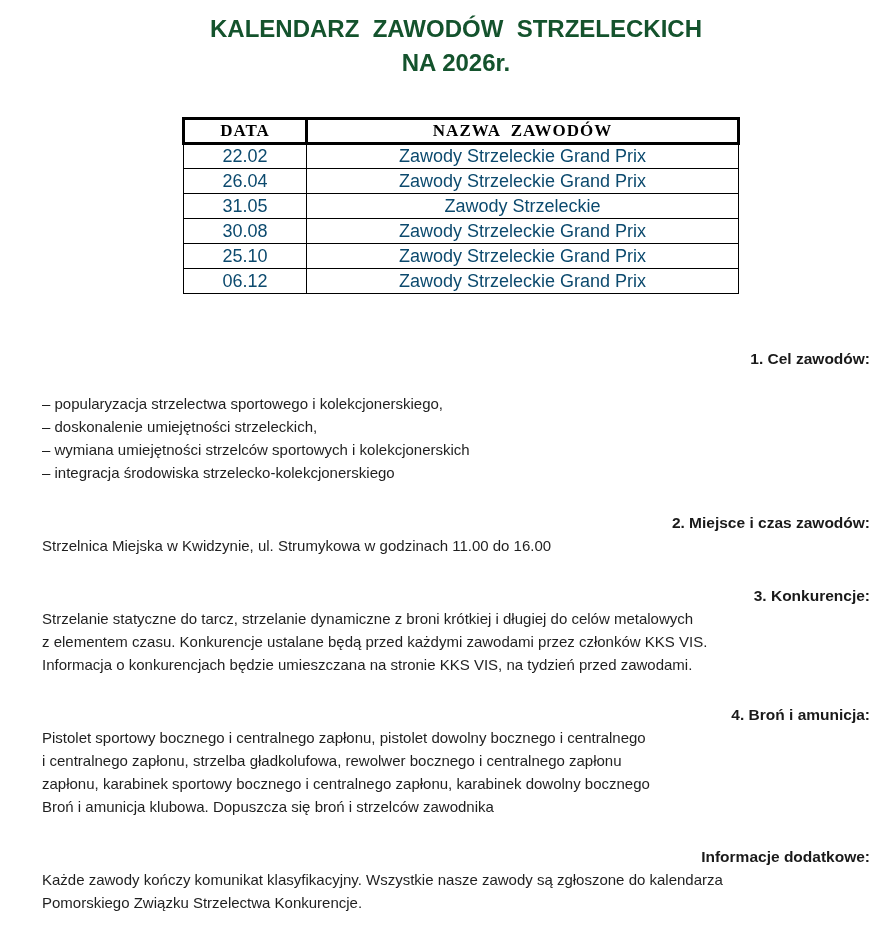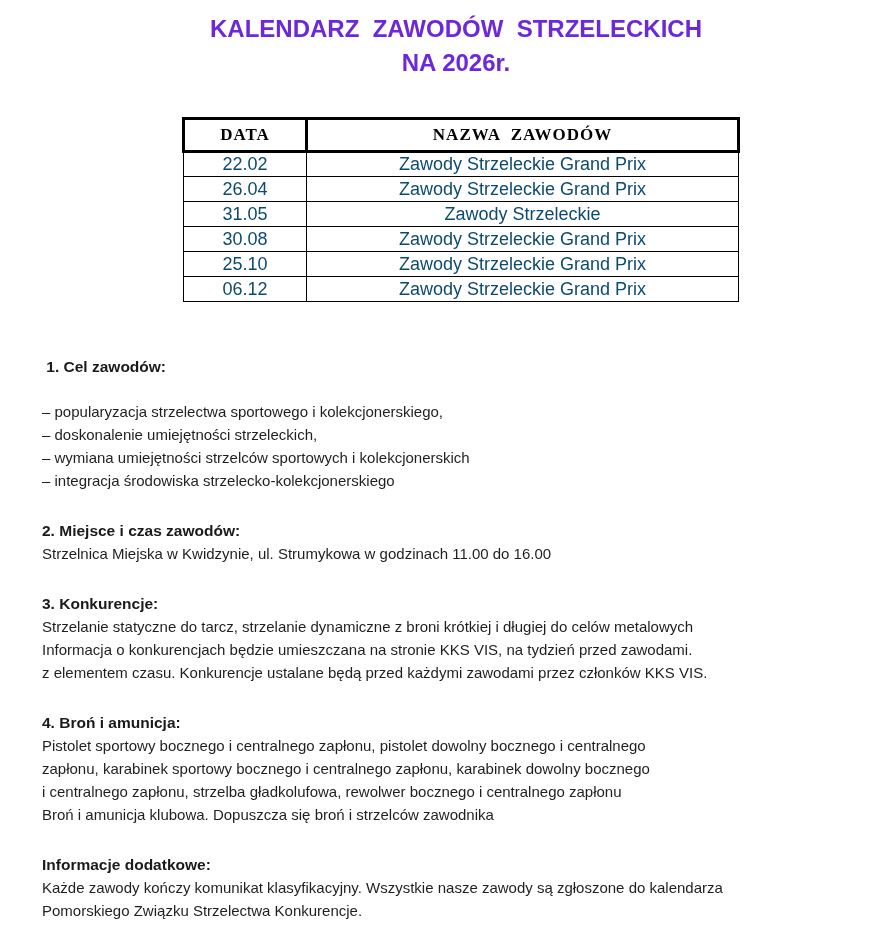--- a/index.html
+++ b/index.html
@@ -19,60 +19,61 @@
     padding: 12px 17px 0 42px;
   }
   [data-bind] { white-space: pre; }
 
   
   .title-block {
     text-align: center;
     font-weight: bold;
     font-size: 24px;
     line-height: 34px;
-    color: #6d28d9;
+    color: #14532d;
   }
 
   
   table.calendar {
     border-collapse: collapse;
     table-layout: fixed;
     width: 558px;
     margin-top: 37px;
     margin-left: 140px;
   }
   table.calendar col.c-date { width: 123px; }
   table.calendar th {
     font-family: "Liberation Serif", serif;
     font-weight: bold;
     font-size: 17px;
     letter-spacing: 1px;
     color: #000000;
     border: 3px solid #000000;
-    height: 33px;
+    height: 25px;
     text-align: center;
     vertical-align: middle;
   }
   table.calendar td {
     font-family: "Liberation Sans", sans-serif;
     font-size: 18px;
     color: #0c4a6e;
     border: 1.5px solid #000000;
     height: 25px;
     text-align: center;
     vertical-align: middle;
   }
 
   
   .section { margin-top: 27px; }
   .section .heading {
     font-weight: bold;
     font-size: 15.5px;
     line-height: 23px;
     color: #1a1a1a;
+    text-align: right;
   }
   .section .line {
     font-size: 15px;
     line-height: 23px;
   }
   .section.first { margin-top: 53px; }
   .section.first .heading { margin-bottom: 22px; }
   .section.last { }
 </style>
 </head>
@@ -133,29 +134,29 @@
   </div>
 
   <div class="section">
     <div class="heading" data-bind="sections.1.heading">2. Miejsce i czas zawodów:</div>
     <div class="line" data-bind="sections.1.lines.0">Strzelnica Miejska w Kwidzynie, ul. Strumykowa w godzinach 11.00 do 16.00</div>
   </div>
 
   <div class="section">
     <div class="heading" data-bind="sections.2.heading">3. Konkurencje:</div>
     <div class="line" data-bind="sections.2.lines.0">Strzelanie statyczne do tarcz, strzelanie dynamiczne z broni krótkiej i długiej do celów metalowych</div>
+    <div class="line" data-bind="sections.2.lines.1">z elementem czasu. Konkurencje ustalane będą przed każdymi zawodami przez członków KKS VIS.</div>
     <div class="line" data-bind="sections.2.lines.2">Informacja o konkurencjach będzie umieszczana na stronie KKS VIS, na tydzień przed zawodami.</div>
-    <div class="line" data-bind="sections.2.lines.1">z elementem czasu. Konkurencje ustalane będą przed każdymi zawodami przez członków KKS VIS.</div>
   </div>
 
   <div class="section">
     <div class="heading" data-bind="sections.3.heading">4. Broń i amunicja:</div>
     <div class="line" data-bind="sections.3.lines.0">Pistolet sportowy bocznego i centralnego zapłonu, pistolet dowolny bocznego i centralnego</div>
+    <div class="line" data-bind="sections.3.lines.2">i centralnego zapłonu, strzelba gładkolufowa, rewolwer bocznego i centralnego zapłonu</div>
     <div class="line" data-bind="sections.3.lines.1">zapłonu, karabinek sportowy bocznego i centralnego zapłonu, karabinek dowolny bocznego</div>
-    <div class="line" data-bind="sections.3.lines.2">i centralnego zapłonu, strzelba gładkolufowa, rewolwer bocznego i centralnego zapłonu</div>
     <div class="line" data-bind="sections.3.lines.3">Broń i amunicja klubowa. Dopuszcza się broń i strzelców zawodnika</div>
   </div>
 
   <div class="section last">
     <div class="heading" data-bind="sections.4.heading">Informacje dodatkowe:</div>
     <div class="line" data-bind="sections.4.lines.0">Każde zawody kończy komunikat klasyfikacyjny. Wszystkie nasze zawody są zgłoszone do kalendarza</div>
     <div class="line" data-bind="sections.4.lines.1">Pomorskiego Związku Strzelectwa Konkurencje.</div>
   </div>
 
 </div>

